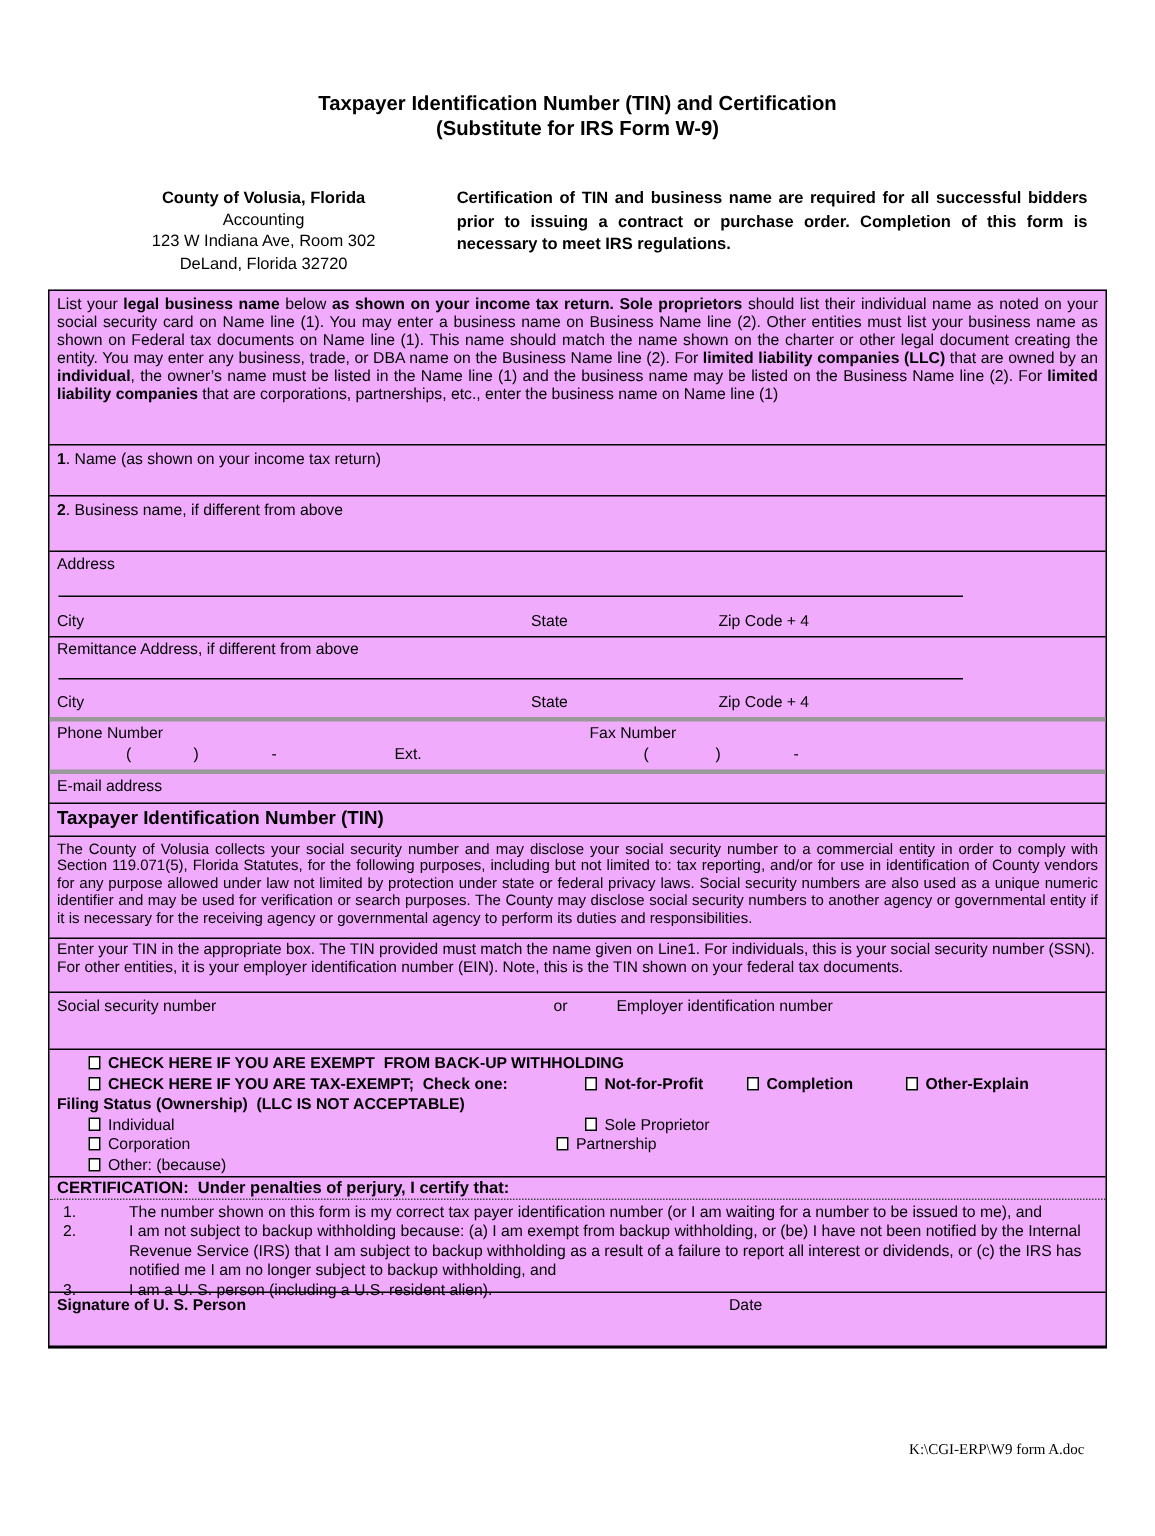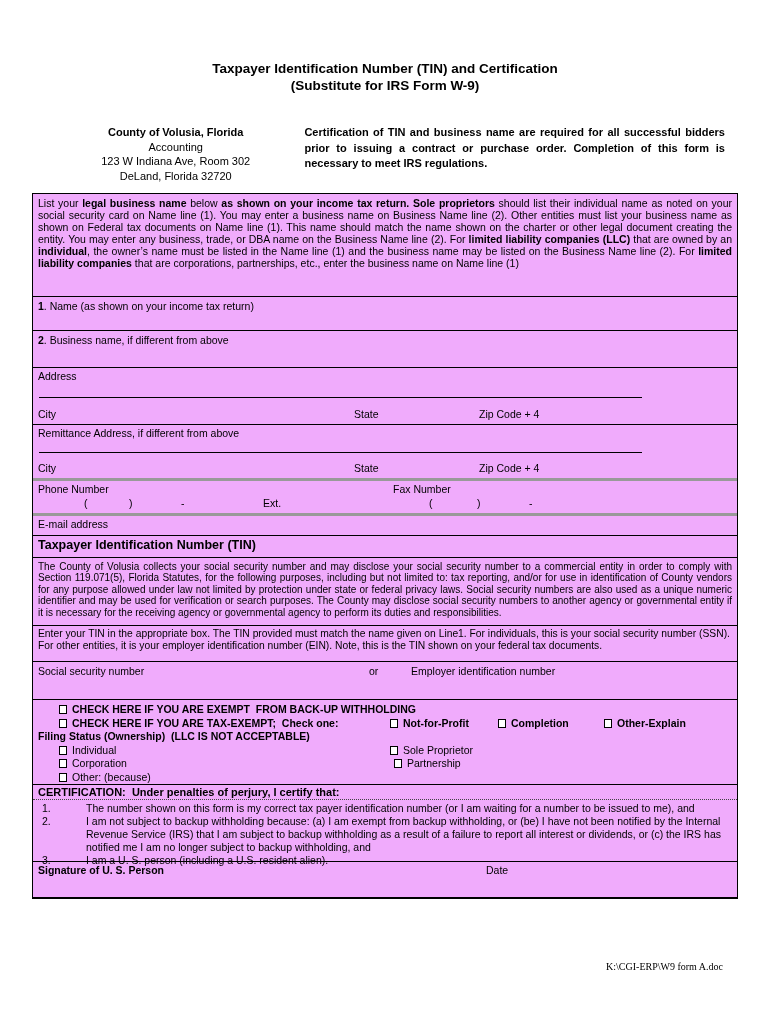--- a/index.html
+++ b/index.html
@@ -180,21 +180,21 @@
         <span class="abs" style="left:460px;"><span class="cb"></span><span>Completion</span></span>
         <span class="abs" style="left:566px;"><span class="cb"></span><span>Other-Explain</span></span>
       </div>
       <div class="check-line bold">Filing Status (Ownership)&nbsp; (LLC IS NOT ACCEPTABLE)</div>
       <div class="check-line indent">
         <span class="cb"></span><span>Individual</span>
         <span class="abs" style="left:352px;"><span class="cb"></span><span>Sole Proprietor</span></span>
       </div>
       <div class="check-line indent">
         <span class="cb"></span><span>Corporation</span>
-        <span class="abs" style="left:356px;"><span class="cb"></span><span>Partnership</span></span>
+        <span class="abs" style="left:333px;"><span class="cb"></span><span>Partnership</span></span>
       </div>
       <div class="check-line indent">
         <span class="cb"></span><span>Other: (because)</span>
         <div class="fill" style="left:100px; width:300px; top:0; bottom:0;"></div>
       </div>
     </div>
 
     <div class="row r-cert-head">CERTIFICATION:&nbsp; Under penalties of perjury, I certify that:</div>
 
     <div class="row r-cert-list">

